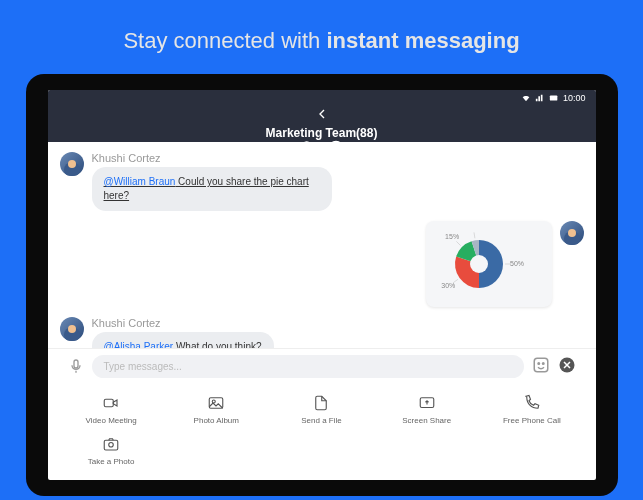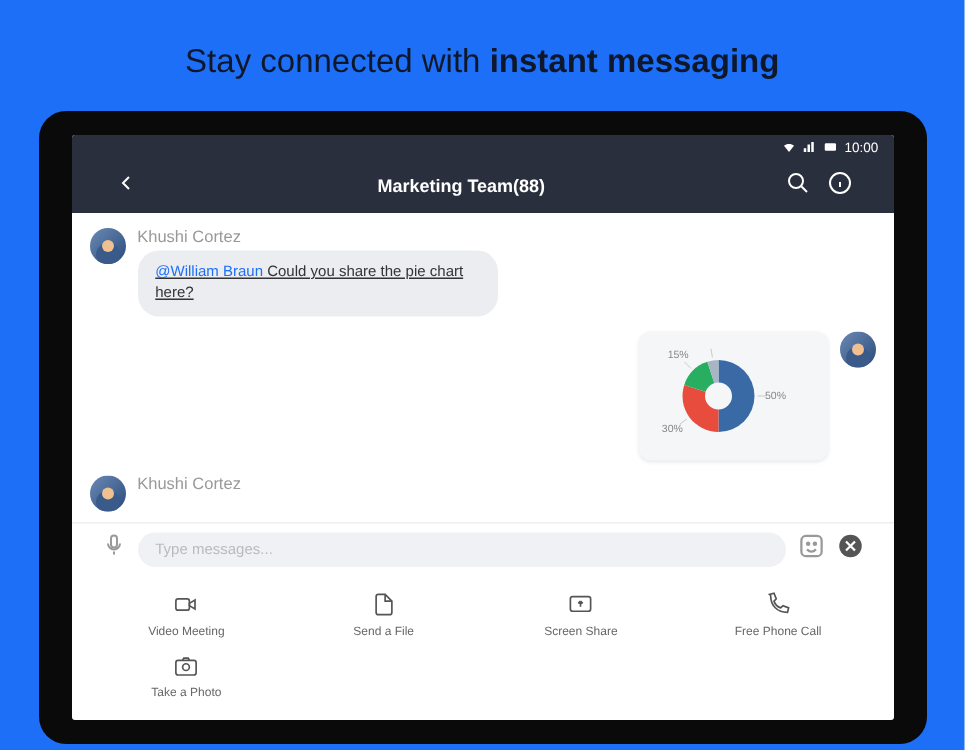--- a/index.html
+++ b/index.html
@@ -1,41 +1,41 @@
 <!DOCTYPE html>
 <html><head>
 <meta charset="utf-8">
 <style>
 * { margin: 0; padding: 0; box-sizing: border-box; font-family: -apple-system, BlinkMacSystemFont, Arial, sans-serif; }
 body { background: #1d6ff7; width: 643px; height: 500px; overflow: hidden; }
-.promo-text { text-align: center; color: #0f172a; font-size: 22px; font-weight: 300; padding: 28px 0 20px; }
+.promo-text { text-align: center; color: #e5e5e5; font-size: 22px; font-weight: 300; padding: 28px 0 20px; }
 .promo-text strong { font-weight: 600; }
 .tablet { background: #0a0a0a; border-radius: 18px; margin: 0 auto; width: 592px; height: 422px; padding: 16px 22px; }
 .screen { background: #fff; width: 100%; height: 100%; border-radius: 2px; overflow: hidden; display: flex; flex-direction: column; }
 .statusbar { background: #2a2f3d; height: 16px; display: flex; justify-content: flex-end; align-items: center; gap: 4px; padding-right: 10px; color: #fff; font-size: 9px; }
 .statusbar svg { width: 10px; height: 10px; fill: #fff; }
-.header { background: #2a2f3d; height: 36px; display: flex; align-items: center; padding: 0 28px; color: #fff; }
+.header { background: #2a2f3d; height: 36px; display: flex; align-items: center; padding: 0 28px; color: #fff; flex-direction: column; }
 .header-back { cursor: pointer; }
 .header-title { flex: 1; text-align: center; font-size: 12px; font-weight: 600; }
 .header-icons { display: flex; gap: 12px; }
 .chat { flex: 1; background: #fff; padding: 10px 12px; overflow: hidden; }
 .msg-row { display: flex; margin-bottom: 10px; }
 .msg-row.right { justify-content: flex-end; }
 .avatar { width: 24px; height: 24px; border-radius: 50%; background: #3a5a8a; margin-right: 8px; flex-shrink: 0; overflow: hidden; }
 .avatar.right { margin-right: 0; margin-left: 8px; }
 .msg-content { max-width: 240px; }
 .sender { font-size: 11px; color: #999; margin-bottom: 3px; }
 .bubble { background: #ebedf0; border-radius: 14px; padding: 8px 12px; font-size: 10px; color: #333; line-height: 1.4; text-decoration: underline; }
 .mention { color: #1d6ff7; }
 .chart-bubble { background: #f5f6f8; border-radius: 8px; padding: 8px; box-shadow: 0 1px 3px rgba(0,0,0,0.1); }
 .chart-bubble svg { display: block; }
-.input-row { display: flex; align-items: flex-start; gap: 8px; padding: 6px 20px; border-top: 1px solid #eee; }
+.input-row { display: flex; align-items: flex-end; gap: 8px; padding: 6px 20px; border-top: 1px solid #eee; }
 .input-row .mic { color: #888; }
 .input-field { flex: 1; background: #f0f1f4; border-radius: 16px; padding: 6px 12px; font-size: 10px; color: #bbb; }
-.actions { display: grid; grid-template-columns: repeat(4, 1fr); gap: 2px; padding: 6px 12px 10px; }
+.actions { display: grid; grid-template-columns: repeat(5, 1fr); gap: 2px; padding: 6px 12px 10px; }
 .action-item { display: flex; flex-direction: column; align-items: center; gap: 4px; padding: 4px; cursor: pointer; }
 .action-item svg { width: 18px; height: 18px; }
 .action-label { font-size: 8px; color: #666; }
 .av-inner { width: 100%; height: 100%; background: linear-gradient(135deg, #6b8ab5, #2a4a7a); display: flex; align-items: center; justify-content: center; }
 .av-inner::after { content: ''; width: 8px; height: 8px; border-radius: 50%; background: #f0c090; box-shadow: 0 6px 0 4px #3a5a8a; }
 </style>
 </head>
 <body>
 
 <div class="promo-text">
@@ -116,20 +116,23 @@
             <div class="av-inner"></div>
           </div>
       </div>
 
       <div class="msg-row">
         <div class="avatar">
             <div class="av-inner"></div>
           </div>
         <div class="msg-content">
           <div class="sender">Khushi Cortez</div>
+          <div class="bubble">
+            <span class="mention">@Alisha Parker</span><span> What do you think?</span>
+          </div>
         </div>
       </div>
     </div>
 
     <div class="input-row">
       <div class="mic">
         <svg width="16" height="16" viewBox="0 0 24 24" fill="none" stroke="#999" stroke-width="2">
             <rect x="9" y="3" width="6" height="12" rx="3"></rect>
             <path d="M6 11a6 6 0 0012 0M12 19v3"></path>
           </svg>
@@ -154,20 +157,28 @@
     <div class="actions">
       <div class="action-item">
         <svg viewBox="0 0 24 24" fill="none" stroke="#555" stroke-width="1.5">
             <rect x="3" y="7" width="12" height="10" rx="2"></rect>
             <path d="M15 11l5-3v8l-5-3z"></path>
           </svg>
         <span class="action-label">Video Meeting</span>
       </div>
       <div class="action-item">
         <svg viewBox="0 0 24 24" fill="none" stroke="#555" stroke-width="1.5">
+            <rect x="3" y="5" width="18" height="14" rx="2"></rect>
+            <circle cx="9" cy="10" r="2"></circle>
+            <path d="M3 17l5-5 4 4 3-3 6 6"></path>
+          </svg>
+        <span class="action-label">Photo Album</span>
+      </div>
+      <div class="action-item">
+        <svg viewBox="0 0 24 24" fill="none" stroke="#555" stroke-width="1.5">
             <path d="M13 3H7a2 2 0 00-2 2v14a2 2 0 002 2h10a2 2 0 002-2V9l-6-6z"></path>
             <path d="M13 3v6h6"></path>
           </svg>
         <span class="action-label">Send a File</span>
       </div>
       <div class="action-item">
         <svg viewBox="0 0 24 24" fill="none" stroke="#555" stroke-width="1.5">
             <rect x="3" y="5" width="18" height="13" rx="2"></rect>
             <path d="M12 14V9m0 0l-2 2m2-2l2 2"></path>
           </svg>

